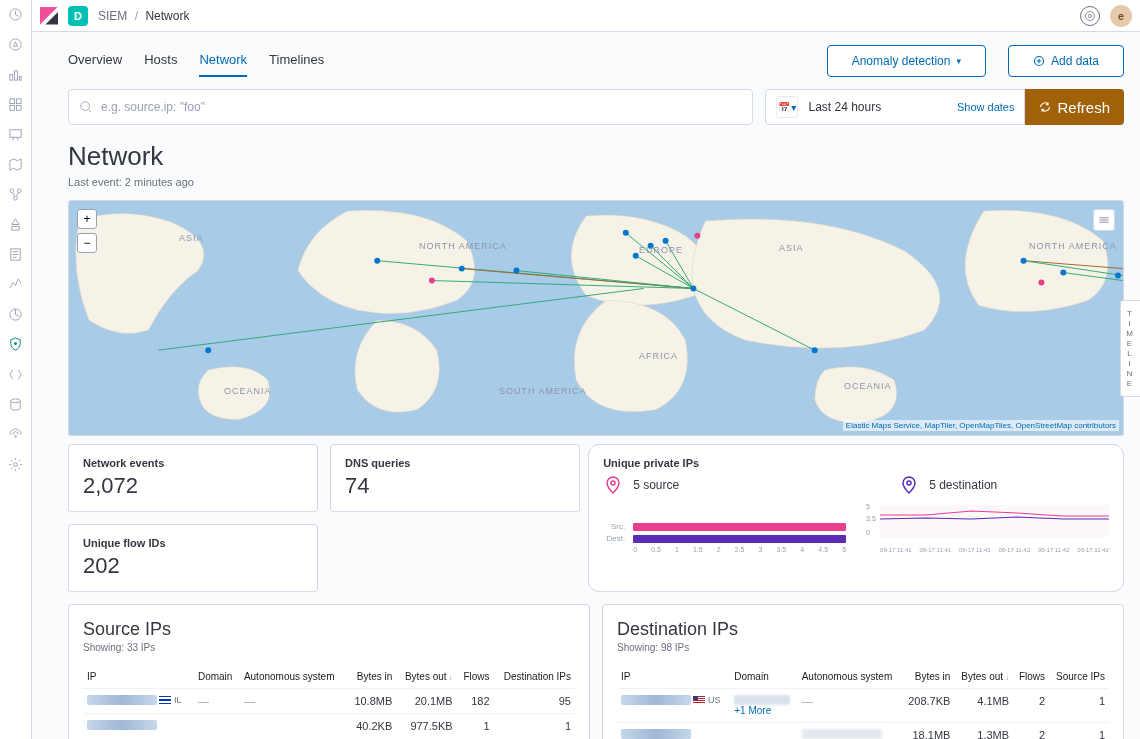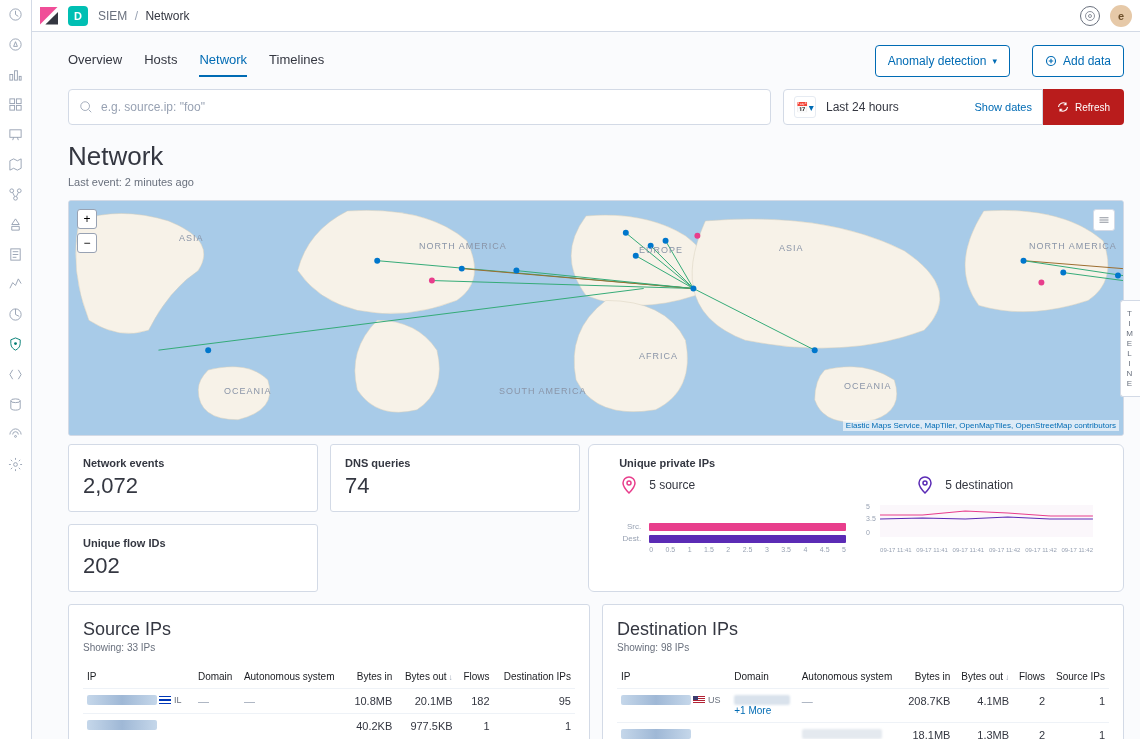--- a/index.html
+++ b/index.html
@@ -19,47 +19,47 @@
 .crumb .sep{margin:0 4px;color:#98a2b3}
 .crumb .cur{color:#343741}
 .topbar .spacer{flex:1}
 .help{width:20px;height:20px;border:1px solid #69707d;border-radius:50%;display:flex;align-items:center;justify-content:center;font-size:10px;color:#69707d}
 .avatar{width:22px;height:22px;border-radius:50%;background:#e6c9a8;color:#6d4f2a;display:flex;align-items:center;justify-content:center;font-size:11px;font-weight:600}
 .content{flex:1;overflow:auto;padding:0 0 0 8px}
 .nav-row{display:flex;align-items:center;padding:12px 16px 0 28px;gap:22px}
 .nav-row .tab{padding:8px 0;font-size:13px;color:#343741;border-bottom:2px solid transparent}
 .nav-row .tab.active{color:#006bb4;border-bottom-color:#006bb4;font-weight:500}
 .nav-row .spacer{flex:1}
-.btn{height:32px;border:1px solid #006bb4;color:#006bb4;background:#fff;border-radius:4px;padding:0 12px;display:inline-flex;align-items:center;gap:6px;font-size:12px;cursor:pointer}
+.btn{height:32px;border:1px solid #006bb4;color:#006bb4;background:#fff;border-radius:4px;padding:0 24px;display:inline-flex;align-items:center;gap:6px;font-size:12px;cursor:pointer}
 .btn .chev{font-size:9px}
 .search-row{display:flex;gap:12px;padding:12px 16px 8px 28px}
 .query{flex:1;display:flex;align-items:center;border:1px solid #d3dae6;border-radius:4px;background:#fff;height:36px;padding:0 10px;color:#98a2b3}
 .query svg{width:14px;height:14px;margin-right:8px}
 .time-wrap{display:flex;gap:0}
 .time{display:flex;align-items:center;border:1px solid #d3dae6;background:#fff;height:36px;border-radius:4px 0 0 4px;padding:0 10px;gap:10px;color:#343741;width:260px}
 .time .cal{width:22px;height:22px;border:1px solid #e6ebf2;border-radius:3px;display:flex;align-items:center;justify-content:center;color:#006bb4;font-size:10px}
 .time .showdates{margin-left:auto;color:#006bb4;font-size:11px}
-.refresh{height:36px;background:#b91c1c;color:#fff;border:none;border-radius:0 4px 4px 0;padding:0 14px;display:flex;align-items:center;gap:6px;font-size:10px}
+.refresh{height:36px;background:#a16207;color:#fff;border:none;border-radius:0 4px 4px 0;padding:0 14px;display:flex;align-items:center;gap:6px;font-size:15px}
 .page-title{padding:8px 16px 4px 28px}
 .page-title h1{font-size:26px;font-weight:500}
 .subtitle{font-size:11px;color:#69707d;margin-top:4px}
 .map-panel{margin:8px 16px 8px 28px;border:1px solid #d3dae6;border-radius:3px;height:236px;position:relative;overflow:hidden;background:#a8cbe8}
 .mapland{position:absolute;inset:0}
 .map-label{position:absolute;font-size:9px;color:#8a95a8;letter-spacing:1px}
 .zoom{position:absolute;left:8px;top:8px;display:flex;flex-direction:column}
 .zoom button{width:20px;height:20px;background:#fff;border:1px solid #98a2b3;border-radius:3px;margin-bottom:4px;font-size:12px;line-height:1}
 .map-tool{position:absolute;right:8px;top:8px;width:22px;height:22px;background:#fff;border:1px solid #d3dae6;border-radius:3px;display:flex;align-items:center;justify-content:center}
 .map-attrib{position:absolute;right:4px;bottom:4px;font-size:8px;color:#006bb4;background:rgba(255,255,255,.6);padding:1px 3px}
 .map-lines{position:absolute;inset:0}
 .stats-row{display:flex;gap:8px;padding:0 16px 0 28px}
 .stats-left{display:grid;grid-template-columns:1fr 1fr;gap:12px;width:48.5%}
 .stat{border:1px solid #d3dae6;border-radius:3px;background:#fff;padding:12px 14px}
 .stat .lab{font-size:11px;color:#343741;font-weight:600;margin-bottom:4px}
 .stat .val{font-size:22px;font-weight:400}
-.stats-right{flex:1;border:1px solid #d3dae6;border-radius:6px;background:#fff;padding:12px 30px}
+.stats-right{flex:1;border:1px solid #d3dae6;border-radius:11px;background:#fff;padding:12px 14px}
 .uniq-head{font-size:11px;font-weight:600;margin-bottom:6px}
 .uniq-row{display:flex;gap:40px;align-items:center;margin-bottom:10px}
 .uniq-item{display:flex;align-items:center;gap:10px}
 .pin{width:20px;height:20px}
 .uniq-item .txt{font-size:12px}
 .charts-row{display:flex;gap:20px;align-items:flex-end}
 .bar-chart{flex:1}
 .bar-line{display:flex;align-items:center;gap:8px;margin-bottom:3px}
 .bar-line .bl-lab{font-size:8px;color:#98a2b3;width:22px;text-align:right}
 .bar-line .bar{height:8px;flex:1;border-radius:1px}

